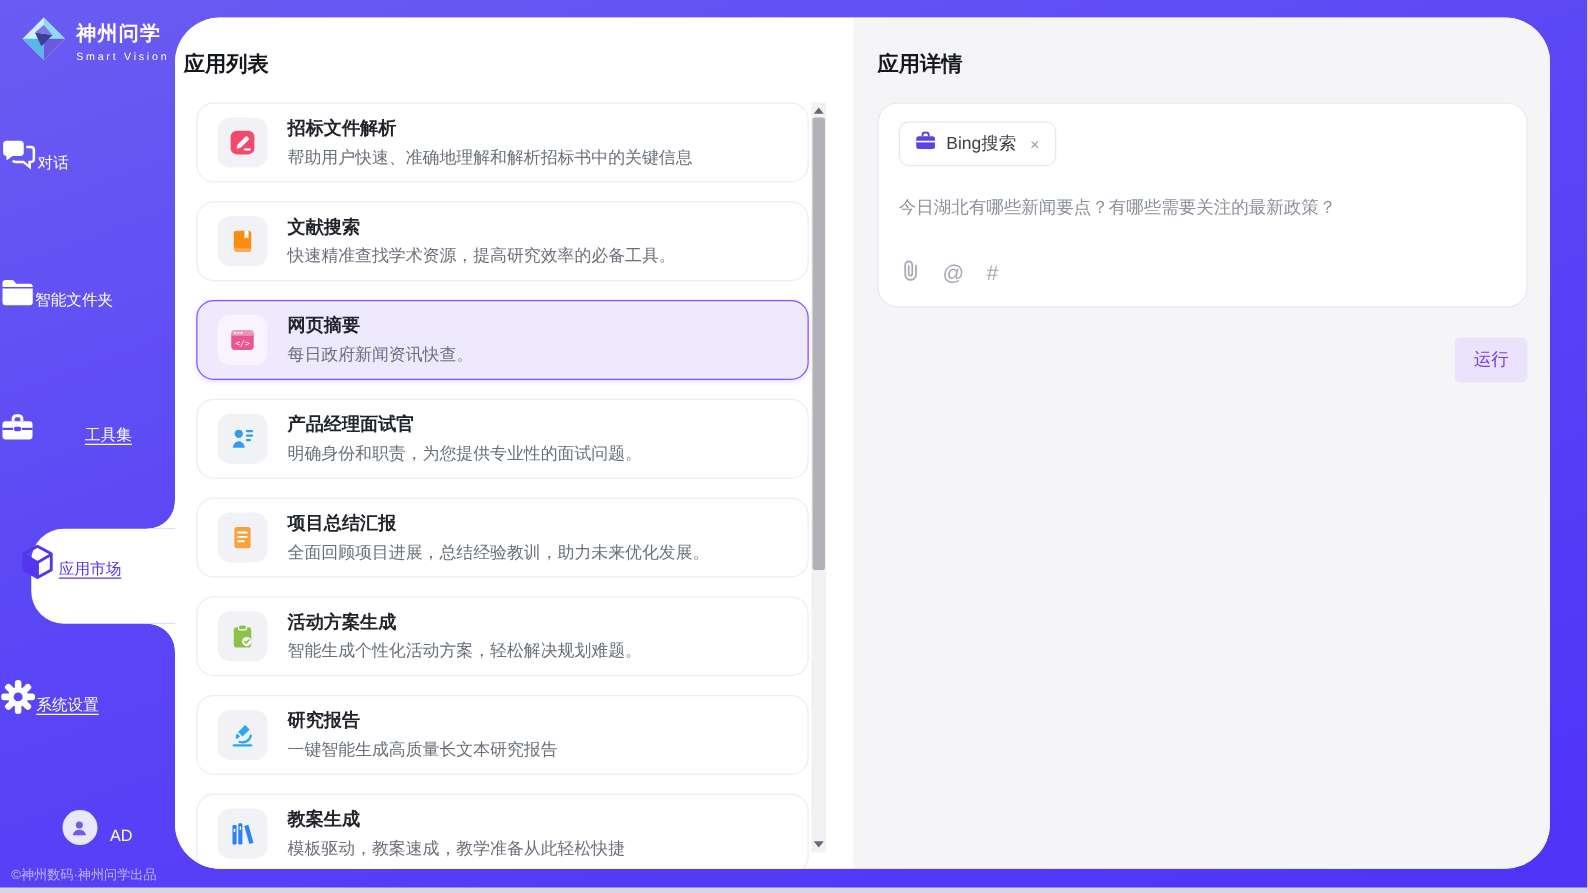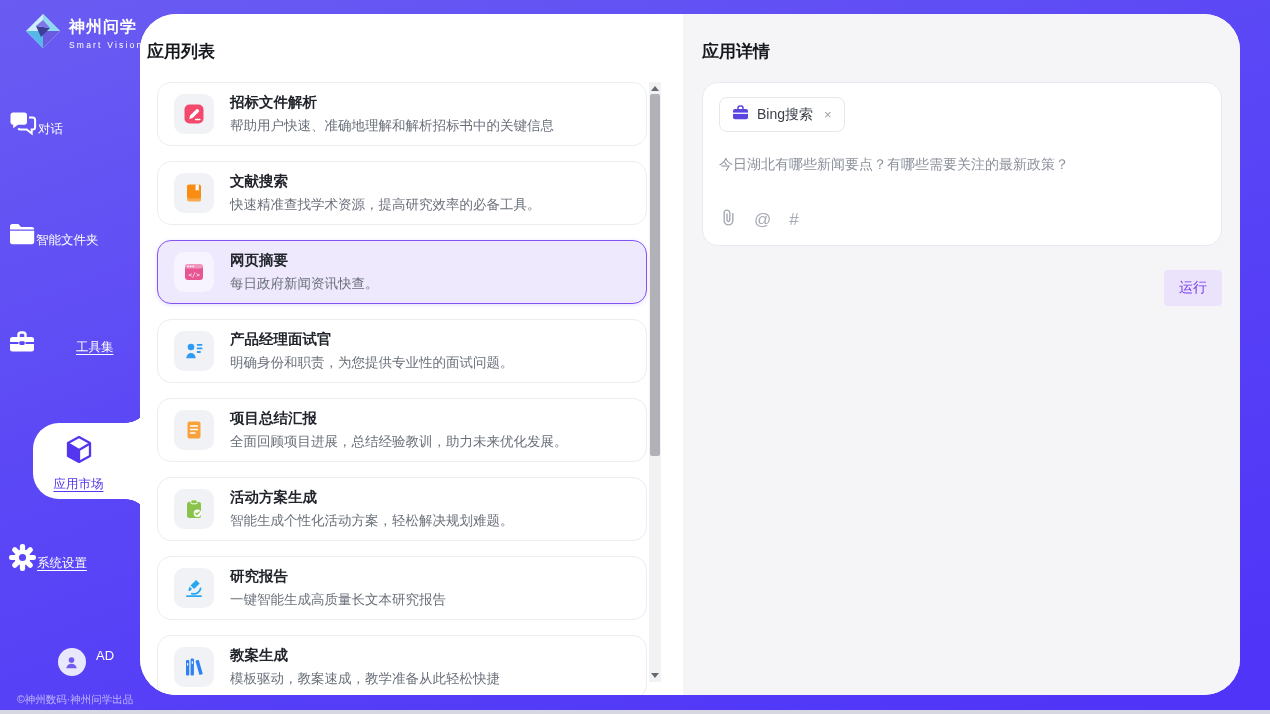--- a/index.html
+++ b/index.html
@@ -3,37 +3,37 @@
 <meta charset="utf-8">
 <style>
   * { margin:0; padding:0; box-sizing:border-box; }
   html,body { width:1270px; height:714px; overflow:hidden; }
   body { font-family:"Liberation Sans","DejaVu Sans",sans-serif; }
   .screen { position:relative; width:1270px; height:714px;
     background:linear-gradient(160deg,#6a5cf2 0%,#5a46f6 45%,#4f33f8 100%); }
   .bottom-strip { position:absolute; left:0; bottom:0; width:100%; height:4px; background:#d6d7e0; }
 
   
-  .sidebar { position:absolute; left:0; top:0; width:140px; height:714px; color:#fff;margin-left:8px; }
+  .sidebar { position:absolute; left:0; top:0; width:140px; height:714px; color:#fff; }
   .logo { position:absolute; left:16px; top:12px; display:flex; align-items:center; gap:7px; }
   .brand-text .cn { font-size:16px; font-weight:bold; letter-spacing:1px; }
   .brand-text .en { font-size:8.5px; letter-spacing:2.2px; margin-top:2px; }
   .nav-item { position:absolute; left:0; width:140px; display:flex; flex-direction:row; align-items:center; cursor:pointer; }
   .nav-item .lbl { font-size:12.5px; margin-top:8px; }
   .nav-item .lbl.u { text-decoration:underline; text-underline-offset:3px; }
   .nav-chat { top:110px; } .nav-folder { top:222px; } .nav-tools { top:329px;gap:40px; } .nav-settings { top:543px; }
   .nav-tab { position:absolute; left:25px; top:423px; width:115px; height:76px; background:#fff; border-radius:26px 0 0 26px; }
   .nav-tab::before { content:''; position:absolute; right:0; top:-22px; width:22px; height:22px;
     background:radial-gradient(circle 22px at 0 0, rgba(0,0,0,0) 21.5px, #fff 22px); }
   .nav-tab::after { content:''; position:absolute; right:0; bottom:-22px; width:22px; height:22px;
     background:radial-gradient(circle 22px at 0 100%, rgba(0,0,0,0) 21.5px, #fff 22px); }
   .nav-tab-inner { position:absolute; left:0; top:10px; width:100%; transform:translateX(-12px);
-    display:flex; flex-direction:column; align-items:center; }
+    display:flex; align-items:center; }
   .nav-tab-inner .lbl { font-size:12.5px; margin-top:5px; color:#5336ee; text-decoration:underline; text-underline-offset:3px; }
-  .user-row { position:absolute; left:0; bottom:38px; width:156px; display:flex; align-items:flex-start; justify-content:center; gap:10px; }
+  .user-row { position:absolute; left:0; bottom:38px; width:156px; display:flex; align-items:flex-end; justify-content:center; gap:10px; }
   .avatar { width:28px; height:28px; border-radius:50%; background:#e9e7fb; display:flex; align-items:center; justify-content:center; }
   .user-name { font-size:13px; color:#fff; }
   .copyright { position:absolute; left:9px; bottom:7px; font-size:10.5px; color:rgba(255,255,255,.6); white-space:nowrap; }
 
   
   .main-panel { position:absolute; left:140px; top:14px; width:1100px; height:681px;
     border-radius:36px; overflow:hidden; display:flex; background:#fff; }
   .list-col { position:relative; width:543px; background:#fff; }
   .col-title { font-size:17px; font-weight:bold; color:#15181d; }
   .list-col .col-title { position:absolute; left:7px; top:26px; }

